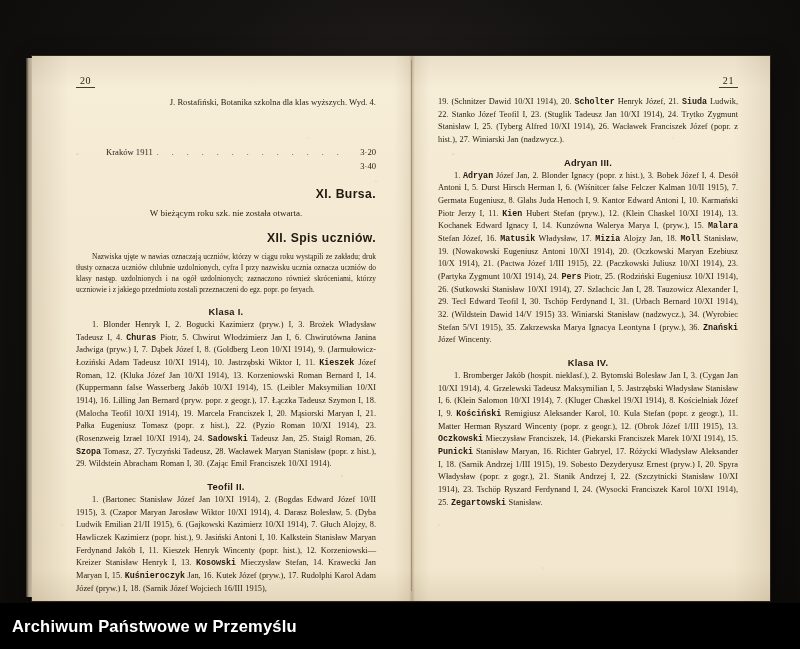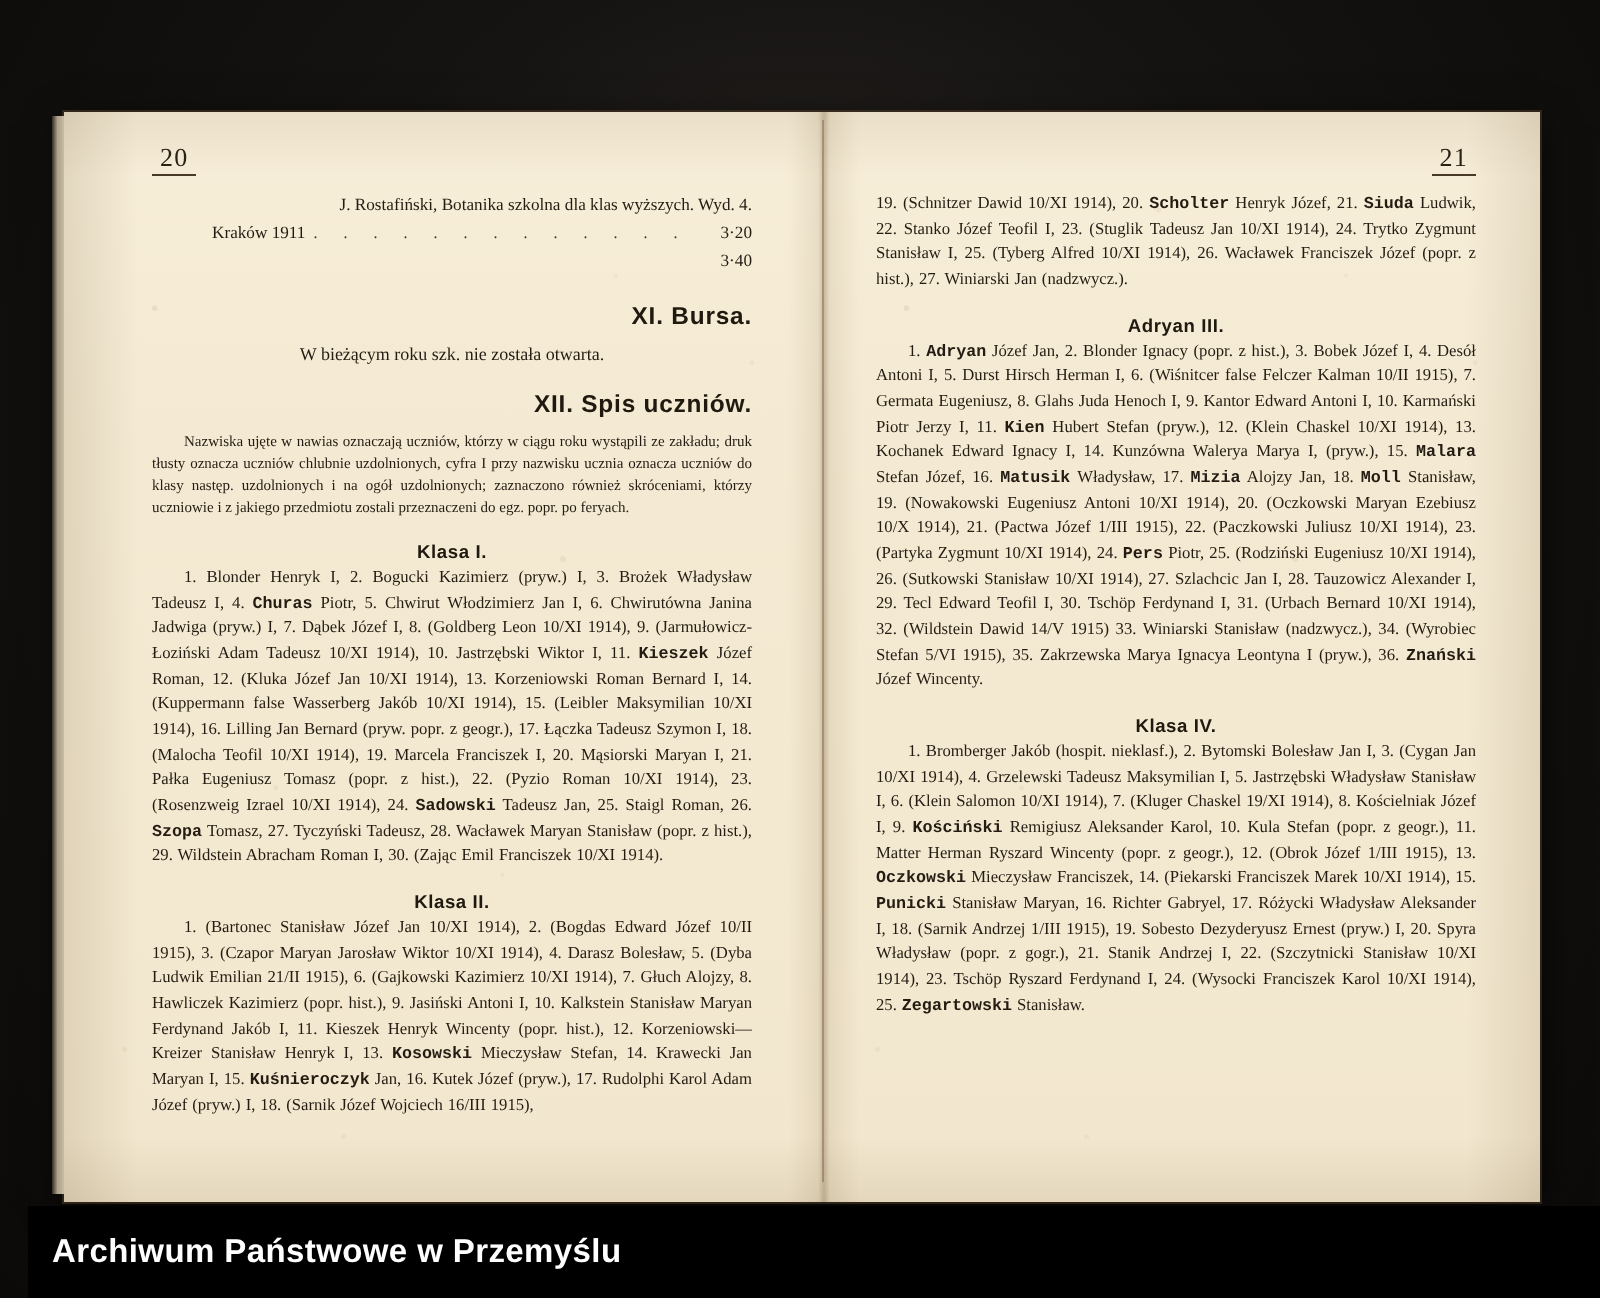--- a/index.html
+++ b/index.html
@@ -123,21 +123,21 @@
   
   .col {
     position: absolute;
     color: #241c12;
     font-family: "Liberation Serif", serif;
   }
   .col.left-col  { left: 44px;  top: 14px; width: 300px; }
   .col.right-col { left: 406px; top: 14px; width: 300px; }
 
   .folio {
-    font-size: 13px;
+    font-size: 10px;
     letter-spacing: .6px;
     color: #2b2216;
     border-bottom: 1px solid #4a3b26;
     display: inline-block;
     padding: 0 4px 1px 4px;
     line-height: 1.1;
   }
   .folio-row { height: 16px; }
   .folio-row.r { text-align: right; }
 
@@ -147,21 +147,21 @@
     line-height: 1.62;
     color: #241c12;
   }
   .biblio .row {
     display: flex;
     align-items: baseline;
     white-space: nowrap;
     justify-content: flex-end;
   }
   .biblio .t { flex: 0 0 auto; }
-  .biblio .indent { padding-left: 30px; }
+  .biblio .indent { padding-left: 30px; margin-top: 36px; }
   .biblio .leader {
     flex: 1 1 auto;
     margin: 0 4px;
     overflow: hidden;
     white-space: nowrap;
     color: #3b2f1e;
     letter-spacing: 5.5px;
     font-size: 8px;
   }
   .biblio .price {
@@ -218,21 +218,21 @@
     margin: 0;
     text-indent: 16px;
     color: #241c12;
     word-spacing: .4px;
   }
   p.roster b { font-weight: bold; font-family: Liberation Mono, monospace; }
 
   
   .watermark {
     position: absolute;
-    left: 14px;
+    left: 0;
     right: 0;
     bottom: 0;
     height: 46px;
     background: #000000;
     display: flex;
     align-items: center;
     padding-left: 12px;
     box-sizing: border-box;
   }
   .watermark span {
@@ -285,21 +285,21 @@
 
       <h2 class="sec">XI. Bursa.</h2>
       <p class="note">W bieżącym roku szk. nie została otwarta.</p>
 
       <h2 class="sec">XII. Spis uczniów.</h2>
       <p class="intro">Nazwiska ujęte w nawias oznaczają uczniów, którzy w ciągu roku wystąpili ze zakładu; druk tłusty oznacza uczniów chlubnie uzdolnionych, cyfra I przy nazwisku ucznia oznacza uczniów do klasy następ. uzdolnionych i na ogół uzdolnionych; zaznaczono również skróceniami, którzy uczniowie i z jakiego przedmiotu zostali przeznaczeni do egz. popr. po feryach.</p>
 
       <h3 class="klasa first">Klasa I.</h3>
       <p class="roster">1. Blonder Henryk I, 2. Bogucki Kazimierz (pryw.) I, 3. Brożek Władysław Tadeusz I, 4. <b>Churas</b> Piotr, 5. Chwirut Włodzimierz Jan I, 6. Chwirutówna Janina Jadwiga (pryw.) I, 7. Dąbek Józef I, 8. (Goldberg Leon 10/XI 1914), 9. (Jarmułowicz-Łoziński Adam Tadeusz 10/XI 1914), 10. Jastrzębski Wiktor I, 11. <b>Kieszek</b> Józef Roman, 12. (Kluka Józef Jan 10/XI 1914), 13. Korzeniowski Roman Bernard I, 14. (Kuppermann false Wasserberg Jakób 10/XI 1914), 15. (Leibler Maksymilian 10/XI 1914), 16. Lilling Jan Bernard (pryw. popr. z geogr.), 17. Łączka Tadeusz Szymon I, 18. (Malocha Teofil 10/XI 1914), 19. Marcela Franciszek I, 20. Mąsiorski Maryan I, 21. Pałka Eugeniusz Tomasz (popr. z hist.), 22. (Pyzio Roman 10/XI 1914), 23. (Rosenzweig Izrael 10/XI 1914), 24. <b>Sadowski</b> Tadeusz Jan, 25. Staigl Roman, 26. <b>Szopa</b> Tomasz, 27. Tyczyński Tadeusz, 28. Wacławek Maryan Stanisław (popr. z hist.), 29. Wildstein Abracham Roman I, 30. (Zając Emil Franciszek 10/XI 1914).</p>
 
-      <h3 class="klasa">Klasa II.</h3>
+      <h3 class="klasa">Teofil II.</h3>
       <p class="roster">1. (Bartonec Stanisław Józef Jan 10/XI 1914), 2. (Bogdas Edward Józef 10/II 1915), 3. (Czapor Maryan Jarosław Wiktor 10/XI 1914), 4. Darasz Bolesław, 5. (Dyba Ludwik Emilian 21/II 1915), 6. (Gajkowski Kazimierz 10/XI 1914), 7. Głuch Alojzy, 8. Hawliczek Kazimierz (popr. hist.), 9. Jasiński Antoni I, 10. Kalkstein Stanisław Maryan Ferdynand Jakób I, 11. Kieszek Henryk Wincenty (popr. hist.), 12. Korzeniowski—Kreizer Stanisław Henryk I, 13. <b>Kosowski</b> Mieczysław Stefan, 14. Krawecki Jan Maryan I, 15. <b>Kuśnieroczyk</b> Jan, 16. Kutek Józef (pryw.), 17. Rudolphi Karol Adam Józef (pryw.) I, 18. (Sarnik Józef Wojciech 16/III 1915),</p>
     </div>
 
     <div class="col right-col">
 
       <div class="folio-row r">
         <span class="folio">21</span>
       </div>
 
       <p class="roster" style="margin-top:10px;text-indent:0">19. (Schnitzer Dawid 10/XI 1914), 20. <b>Scholter</b> Henryk Józef, 21. <b>Siuda</b> Ludwik, 22. Stanko Józef Teofil I, 23. (Stuglik Tadeusz Jan 10/XI 1914), 24. Trytko Zygmunt Stanisław I, 25. (Tyberg Alfred 10/XI 1914), 26. Wacławek Franciszek Józef (popr. z hist.), 27. Winiarski Jan (nadzwycz.).</p>

